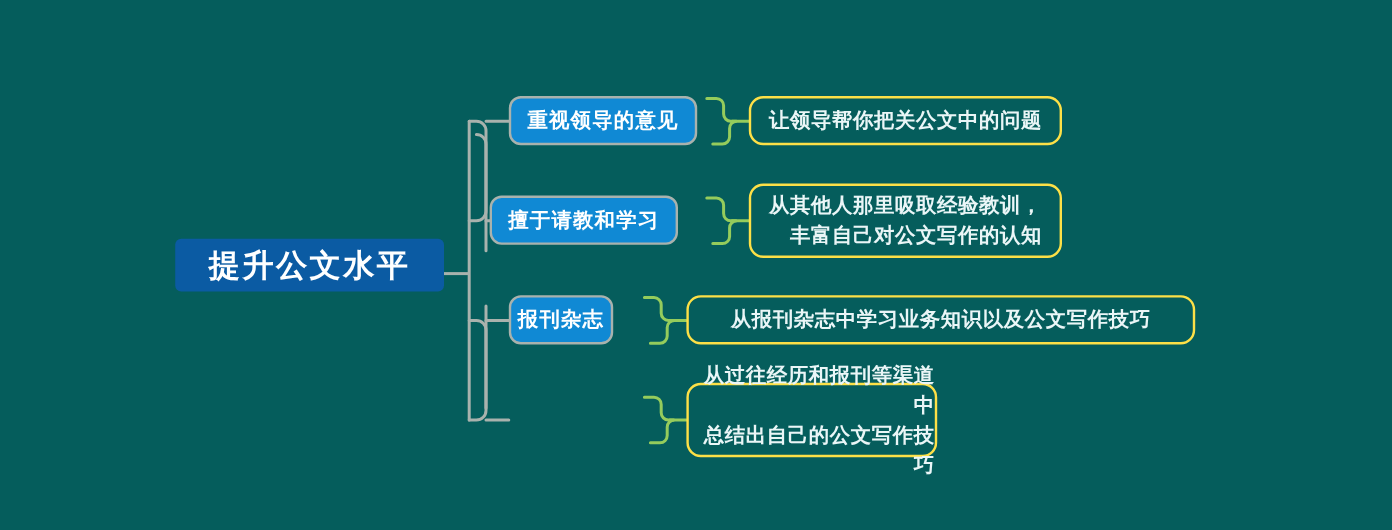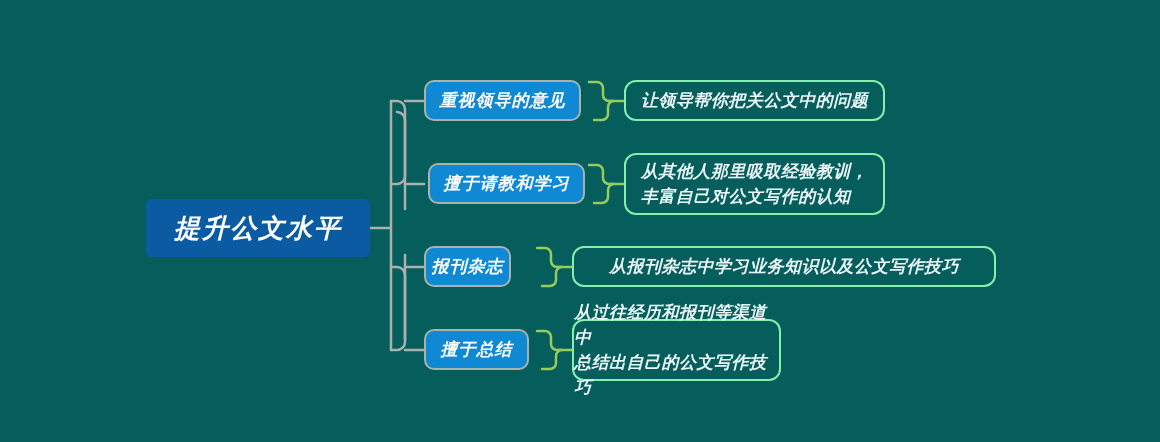--- a/index.html
+++ b/index.html
@@ -26,63 +26,62 @@
     height: 442px;
     pointer-events: none;
   }
 
   .node {
     position: absolute;
     box-sizing: border-box;
     display: flex;
     align-items: center;
     justify-content: center;
-    text-align: left;
+    text-align: right;
     font-weight: bold;
     white-space: pre-line;
-    font-style: italic;
   }
 
   
   .root-node {
     background: #0b5ba3;
     color: #ffffff;
     font-size: 26px;
     letter-spacing: 2px;
     border-radius: 5px;
     left: 146px;
     top: 199px;
     width: 224px;
-    height: 58px;
+    height: 44px;
   }
 
   
   .branch-node {
     background: #1089d4;
     color: #ffffff;
     font-size: 17px;
     letter-spacing: 1px;
     border: 2px solid #a9b2ad;
     border-radius: 10px;
     height: 41px;
   }
 
   
   .leaf-node {
     background: transparent;
     color: #eaf6f7;
     font-size: 17px;
     letter-spacing: 0.5px;
-    border: 2px solid #86efac;
+    border: 2px solid #fde047;
     border-radius: 12px;
     line-height: 25px;
   }
 
   .b1 { left: 424px; top: 80px;  width: 157px; }
-  .b2 { left: 428px; top: 163px; width: 157px; }
+  .b2 { left: 408px; top: 163px; width: 157px; }
   .b3 { left: 424px; top: 246px; width: 87px; }
   .b4 { left: 424px; top: 329px; width: 105px; }
 
   .l1 { left: 624px; top: 80px;  width: 261px; height: 41px; }
   .l2 { left: 624px; top: 153px; width: 261px; height: 62px; }
   .l3 { left: 572px; top: 246px; width: 424px; height: 41px; }
   .l4 { left: 572px; top: 319px; width: 209px; height: 62px; }
 </style>
 </head>
 <body>
@@ -111,21 +110,20 @@
                a6 6 0 0 0 -6 6 v7 a6 6 0 0 1 -6 6 h-8"></path>
       <path d="M610 101 H624 M610 184 H624 M558 267 H572 M558 350 H572"></path>
     </g>
   </svg>
 
   <div class="node root-node">提升公文水平</div>
 
   <div class="node branch-node b1">重视领导的意见</div>
   <div class="node branch-node b2">擅于请教和学习</div>
   <div class="node branch-node b3">报刊杂志</div>
-  <div class="node branch-node b4">擅于总结</div>
 
   <div class="node leaf-node l1">让领导帮你把关公文中的问题</div>
   <div class="node leaf-node l2">从其他人那里吸取经验教训，
 丰富自己对公文写作的认知</div>
   <div class="node leaf-node l3">从报刊杂志中学习业务知识以及公文写作技巧</div>
   <div class="node leaf-node l4">从过往经历和报刊等渠道中
 总结出自己的公文写作技巧</div>
 
 </div>
 

